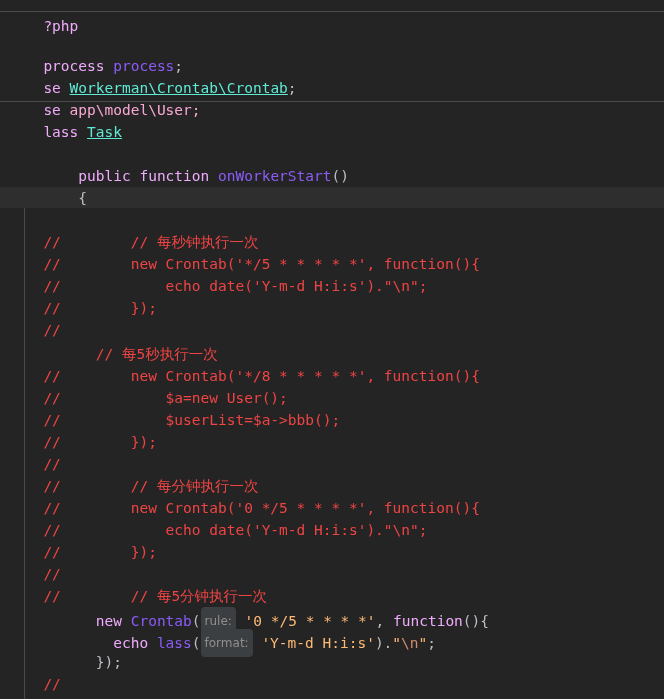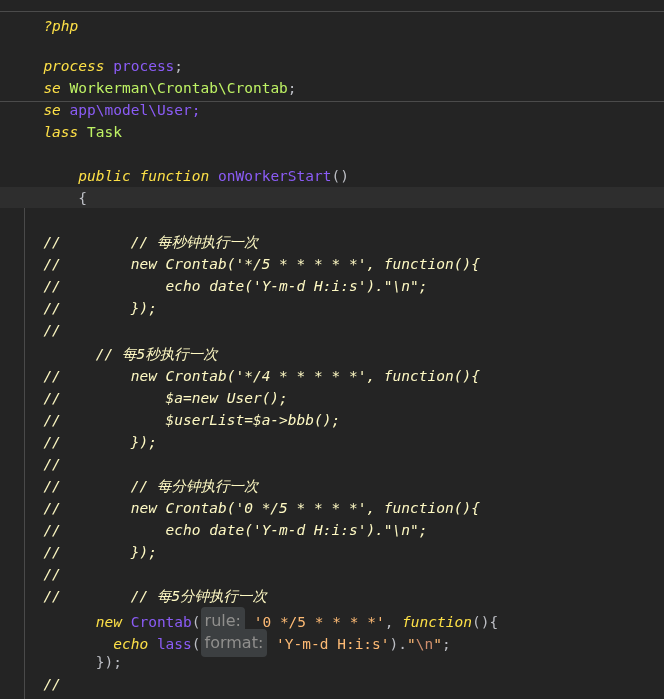--- a/index.html
+++ b/index.html
@@ -59,36 +59,36 @@
     left: 0;
     width: 664px;
     height: 20px;
     line-height: 20px;
     font-size: 14.5px;
     white-space: pre;
     letter-spacing: 0px;
   }
 
   
-  .kw      { color: #fde047; font-style: italic; }              
+  .kw      { color: #f0abfc; }              
   .fname   { color: #8b5cf6; }              
-  .cls     { color: #bef264; }              
+  .cls     { color: #5eead4; text-decoration: underline; }              
   .str     { color: #fdba74; }              
   .punct   { color: #bcbec4; }
-  .cmt     { color: #fef9c3; font-style: italic; }              
-  .dim     { color: #8b5cf6; }              
+  .cmt     { color: #ef4444; }              
+  .dim     { color: #f9a8d4; }              
   .esc     { color: #cf8e6d; }
 
   
   .hint {
     display: inline-block;
     background: #3c3f41;
     color: #908f8d;
     border-radius: 4px;
-    font-size: 16px;
+    font-size: 12px;
     line-height: 14px;
     padding: 7px 4px;
     position: relative;
     top: -1px;
     font-family: "DejaVu Sans", "Liberation Sans", sans-serif;
     text-align: right;
   }
 </style>
 </head>
 <body>
@@ -150,21 +150,21 @@
 
     <div class="line" style="top:300px;">
       <span class="cmt">//</span>
     </div>
 
     <div class="line" style="top:324px;">
       <span class="cmt">      // 每5秒执行一次</span>
     </div>
 
     <div class="line" style="top:346px;">
-      <span class="cmt">//        new Crontab('*/4 * * * * *', function(){</span>
+      <span class="cmt">//        new Crontab('*/8 * * * * *', function(){</span>
     </div>
 
     <div class="line" style="top:368px;">
       <span class="cmt">//            $a=new User();</span>
     </div>
 
     <div class="line" style="top:390px;">
       <span class="cmt">//            $userList=$a-&gt;bbb();</span>
     </div>
 

